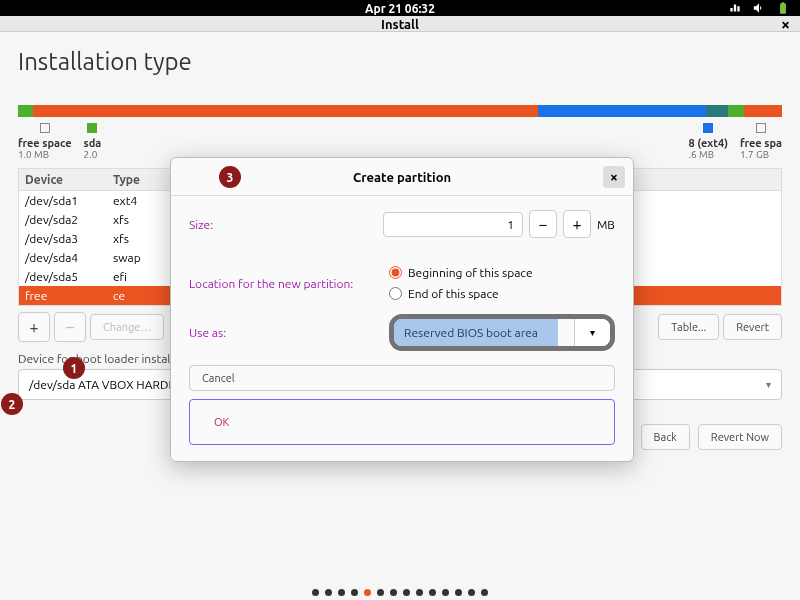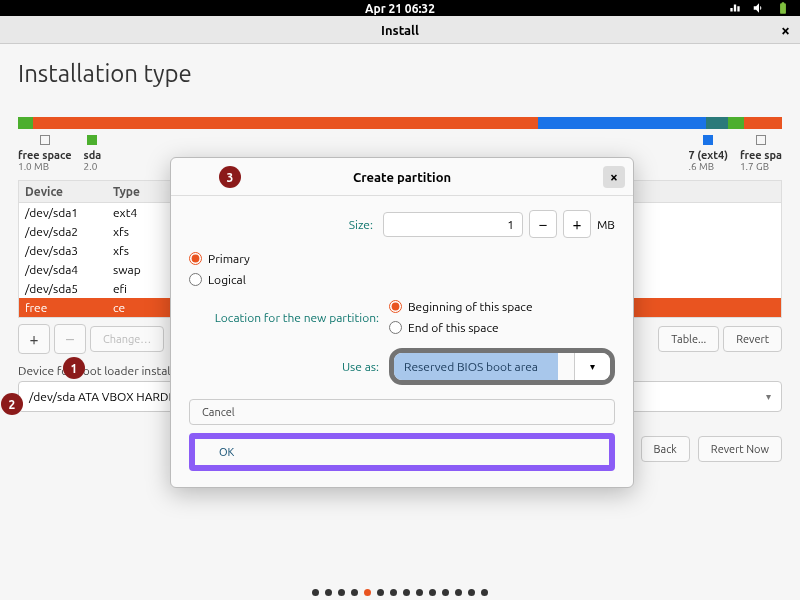--- a/index.html
+++ b/index.html
@@ -4,21 +4,21 @@
 <style>
 * { box-sizing: border-box; margin: 0; padding: 0; font-family: Ubuntu, "Segoe UI", sans-serif; }
 body { width: 800px; height: 600px; background: #f6f6f6; position: relative; overflow: hidden; }
 
 
 .topbar { height: 16px; background: #000; color: #fff; display: flex; align-items: center; justify-content: center; font-size: 12px; font-weight: 600; position: relative; }
 .topbar .tray { position: absolute; right: 10px; display: flex; gap: 10px; align-items: center; }
 .topbar .tray svg { fill: #fff; }
 
 
-.winheader { height: 28px; background: #e8e8e8; border-bottom: 1px solid #ccc; display: flex; align-items: center; justify-content: center; position: relative; font-size: 13px; font-weight: 600; }
+.winheader { height: 16px; background: #e8e8e8; border-bottom: 1px solid #ccc; display: flex; align-items: center; justify-content: center; position: relative; font-size: 13px; font-weight: 600; }
 .winheader .closebtn { position: absolute; right: 10px; font-size: 16px; cursor: pointer; }
 
 .content { padding: 16px 18px; }
 h1 { font-size: 24px; font-weight: 400; color: #333; margin-bottom: 30px; }
 
 
 .strip { height: 12px; display: flex; margin-bottom: 6px; }
 .strip div { height: 100%; }
 .c-green { background: #4caf2e; }
 .c-orange { background: #e95420; }
@@ -56,32 +56,32 @@
 .bootsel .chev { font-size: 10px; color: #777; }
 
 .footer { display: flex; gap: 8px; justify-content: flex-end; margin-top: 24px; }
 
 
 .dialog { position: absolute; left: 170px; top: 157px; width: 464px; background: #fafafa; border: 1px solid #bbb; border-radius: 6px; box-shadow: 0 6px 24px rgba(0,0,0,0.25); }
 .dialog .dlghdr { height: 38px; display: flex; align-items: center; justify-content: center; font-size: 13px; font-weight: 600; position: relative; border-bottom: 1px solid #ddd; }
 .dialog .dlghdr .dlgclose { position: absolute; right: 8px; width: 22px; height: 22px; border-radius: 4px; background: #ddd; display: flex; align-items: center; justify-content: center; font-size: 14px; cursor: pointer; }
 .dialog .body { padding: 14px 18px 16px; }
 .formrow { display: flex; align-items: center; margin-bottom: 14px; font-size: 12px; }
-.formrow .lbl { width: 200px; text-align: right; padding-right: 10px; color: #0f766e; }
+.formrow .lbl { width: 200px; text-align: left; padding-right: 10px; color: #a21caf; }
 .formrow .ctrl { flex: 1; display: flex; align-items: center; gap: 6px; }
 .formrow.radios .ctrl { flex-direction: column; align-items: flex-start; gap: 8px; }
 .sizeinput { width: 140px; padding: 5px 8px; border: 1px solid #ccc; border-radius: 4px; text-align: right; font-size: 12px; }
 .stepbtn { width: 28px; height: 28px; border: 1px solid #ccc; background: #fff; border-radius: 4px; font-size: 16px; display: flex; align-items: center; justify-content: center; cursor: pointer; }
 .radio { display: flex; align-items: center; gap: 6px; }
 .radio input { accent-color: #e95420; }
 .useas { flex: 1; display: flex; border: 5px solid #737373; border-radius: 13px; overflow: hidden; gap: 16px; }
 .useas .sel { flex: 1; background: #a8c7eb; padding: 7px 10px; color: #1a3a5a; font-size: 12px; }
 .useas .dd { width: 36px; background: #fff; display: flex; align-items: center; justify-content: center; border-left: 1px solid #ccc; font-size: 10px; }
 .dlgfooter { display: flex; gap: 8px; justify-content: flex-end; margin-top: 6px; flex-direction: column; }
-.btn.ok { border: 6px solid #8b5cf6; color: #0c4a6e; padding: 7px 24px; }
+.btn.ok { border: 1px solid #8b5cf6; color: #be185d; padding: 16px 24px; }
 
 
 .marker { position: absolute; width: 22px; height: 22px; border-radius: 50%; background: #8b1a1a; color: #fff; font-size: 12px; font-weight: 700; display: flex; align-items: center; justify-content: center; z-index: 50; }
 
 .pagedots { position:absolute; bottom:4px; left:0; right:0; display:flex; justify-content:center; gap:6px;}
 .pagedots span{width:7px;height:7px;border-radius:50%;background:#333;}
 .pagedots span.active{background:#e95420;}
 </style>
 </head>
 <body>
@@ -129,21 +129,21 @@
     <div class="item">
       <div class="top">
           <span class="sq g"></span>
           <span class="name">sda</span>
         </div>
       <span class="size">2.0</span>
     </div>
     <div class="item" style="margin-left:auto">
       <div class="top">
           <span class="sq b"></span>
-          <span class="name">7 (ext4)</span>
+          <span class="name">8 (ext4)</span>
         </div>
       <span class="size">.6 MB</span>
     </div>
     <div class="item">
       <div class="top">
           <span class="sq"></span>
           <span class="name">free spa</span>
         </div>
       <span class="size">1.7 GB</span>
     </div>
@@ -218,30 +218,20 @@
     <div class="formrow">
       <div class="lbl">Size:</div>
       <div class="ctrl">
         <input class="sizeinput" value="1" style="">
         <div class="stepbtn">−</div>
         <div class="stepbtn">+</div>
         <span>MB</span>
       </div>
     </div>
     <div class="formrow radios">
-      <div class="ctrl">
-        <label class="radio">
-            <input type="radio" name="ptype" checked="" style="">
-            <span>Primary</span>
-          </label>
-        <label class="radio">
-            <input type="radio" name="ptype" style="">
-            <span>Logical</span>
-          </label>
-      </div>
     </div>
     <div class="formrow radios">
       <div class="lbl">Location for the new partition:</div>
       <div class="ctrl">
         <label class="radio">
             <input type="radio" name="ploc" checked="" style="">
             <span>Beginning of this space</span>
           </label>
         <label class="radio">
             <input type="radio" name="ploc" style="">

